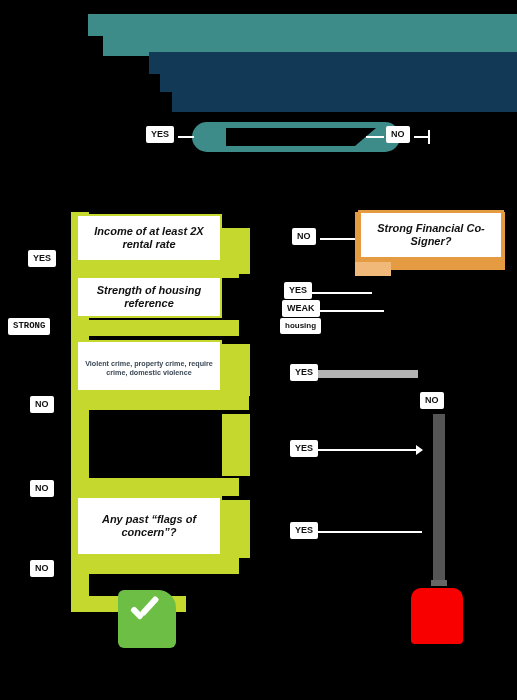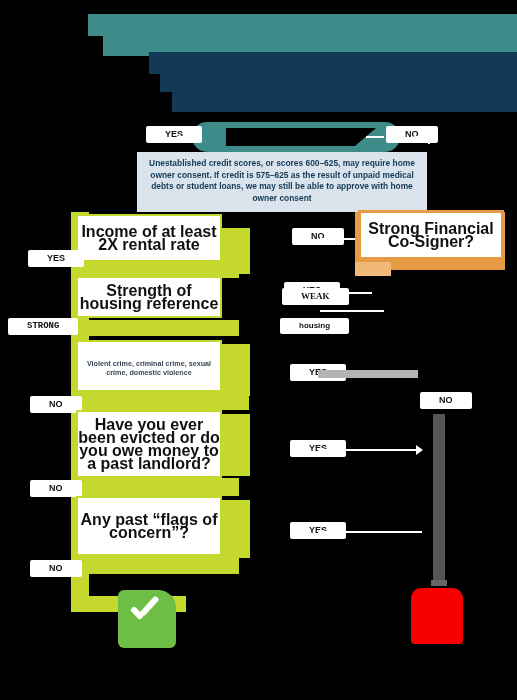--- a/index.html
+++ b/index.html
@@ -36,34 +36,34 @@
     font-size:8.4px;line-height:11.6px;font-weight:700;
     text-align:center;padding:6px 6px 8px 6px;box-sizing:border-box;
   }
 
   
   .card{
     position:absolute;background:#fff;box-sizing:border-box;
     display:flex;flex-direction:column;align-items:center;justify-content:center;
     text-align:center;color:#111;
   }
-  .card .t{font-size:16px;font-weight:700;line-height:13px;}
+  .card .t{font-size:11px;font-weight:700;line-height:13px;font-style:italic;}
   .card .s{font-size:7.2px;font-weight:600;line-height:9px;color:#3b4754;margin-top:3px;}
 
   .green-card{border:2px solid #c4d82e;}
   .orange-card{border:3px solid #e59b42;}
 
   
   .rail{position:absolute;background:#c4d82e;}
 
   
   .chip{
     position:absolute;background:#fff;color:#111;
     font-size:9px;font-weight:700;line-height:1;
-    padding:4px 19px;border-radius:2px;white-space:nowrap;
+    padding:4px 5px;border-radius:2px;white-space:nowrap;
   }
   .chip.sm{font-size:8px;}
 
   
   .ln{position:absolute;background:#fff;height:2px;}
   .ln-grey{position:absolute;background:#b3b3b3;}
   .ln-dark{position:absolute;background:#555;}
   .arrow{
     position:absolute;width:0;height:0;
     border-top:5px solid transparent;border-bottom:5px solid transparent;
@@ -109,21 +109,20 @@
   <div class="pill">
     <div class="pill-inner"></div>
   </div>
   <div class="chip" style="left:146px;top:126px;">YES</div>
   <div class="ln" style="left:178px;top:136px;width:16px;"></div>
   <div class="chip" style="left:386px;top:126px;">NO</div>
   <div class="ln" style="left:366px;top:136px;width:18px;"></div>
   <div class="ln" style="left:414px;top:136px;width:16px;"></div>
   <div class="ln" style="left:428px;top:130px;width:2px;height:14px;"></div>
 
-  <div class="note">Unestablished credit scores, or scores 600–625, may require home owner consent. If credit is 575–625 as the result of unpaid medical debts or student loans, we may still be able to approve with home owner consent</div>
 
   <div class="rail" style="left:71px;top:212px;width:18px;height:400px;"></div>
   <div class="rail" style="left:71px;top:596px;width:115px;height:16px;"></div>
 
   <div class="rail" style="left:222px;top:228px;width:28px;height:46px;"></div>
   <div class="rail" style="left:89px;top:262px;width:150px;height:16px;"></div>
   <div class="rail" style="left:89px;top:320px;width:150px;height:16px;"></div>
   <div class="rail" style="left:222px;top:344px;width:28px;height:52px;"></div>
   <div class="rail" style="left:89px;top:392px;width:160px;height:18px;"></div>
   <div class="rail" style="left:222px;top:414px;width:28px;height:62px;"></div>
@@ -143,34 +142,31 @@
   <div class="card green-card" style="left:76px;top:276px;width:146px;height:42px;">
     <div class="t">Strength of housing reference</div>
   </div>
 
   <div class="card orange-card" style="left:358px;top:210px;width:146px;height:50px;">
     <div class="t">Strong Financial Co-Signer?</div>
   </div>
   <div class="chip" style="left:8px;top:318px;font-family:Liberation Mono, monospace;">STRONG</div>
   <div class="chip" style="left:284px;top:282px;">YES</div>
   <div class="ln" style="left:312px;top:292px;width:60px;"></div>
-  <div class="chip" style="left:282px;top:288px;font-family:Liberation Serif, serif;">WEAK</div>
+  <div class="chip" style="left:282px;top:300px;">WEAK</div>
   <div class="chip sm" style="left:280px;top:318px;color:#111;text-align:right;">housing</div>
   <div class="ln" style="left:320px;top:310px;width:64px;"></div>
 
   <div class="card green-card" style="left:76px;top:340px;width:146px;height:52px;">
-    <div class="s" style="max-width:132px;">Violent crime, criminal crime, sexual crime, domestic violence</div>
+    <div class="s" style="max-width:132px;">Violent crime, property crime, require crime, domestic violence</div>
   </div>
   <div class="chip" style="left:30px;top:396px;">NO</div>
   <div class="chip" style="left:290px;top:364px;">YES</div>
   <div class="ln-grey" style="left:318px;top:370px;width:100px;height:8px;"></div>
 
-  <div class="card green-card" style="left:76px;top:410px;width:146px;height:68px;">
-    <div class="t">Have you ever been evicted or do you owe money to a past landlord?</div>
-  </div>
   <div class="chip" style="left:30px;top:480px;">NO</div>
   <div class="chip" style="left:290px;top:440px;">YES</div>
   <div class="ln" style="left:318px;top:449px;width:100px;"></div>
   <div class="arrow" style="left:416px;top:445px;"></div>
 
   <div class="card green-card" style="left:76px;top:496px;width:146px;height:60px;">
     <div class="t">Any past “flags of concern”?</div>
   </div>
   <div class="chip" style="left:30px;top:560px;">NO</div>
   <div class="chip" style="left:290px;top:522px;">YES</div>

